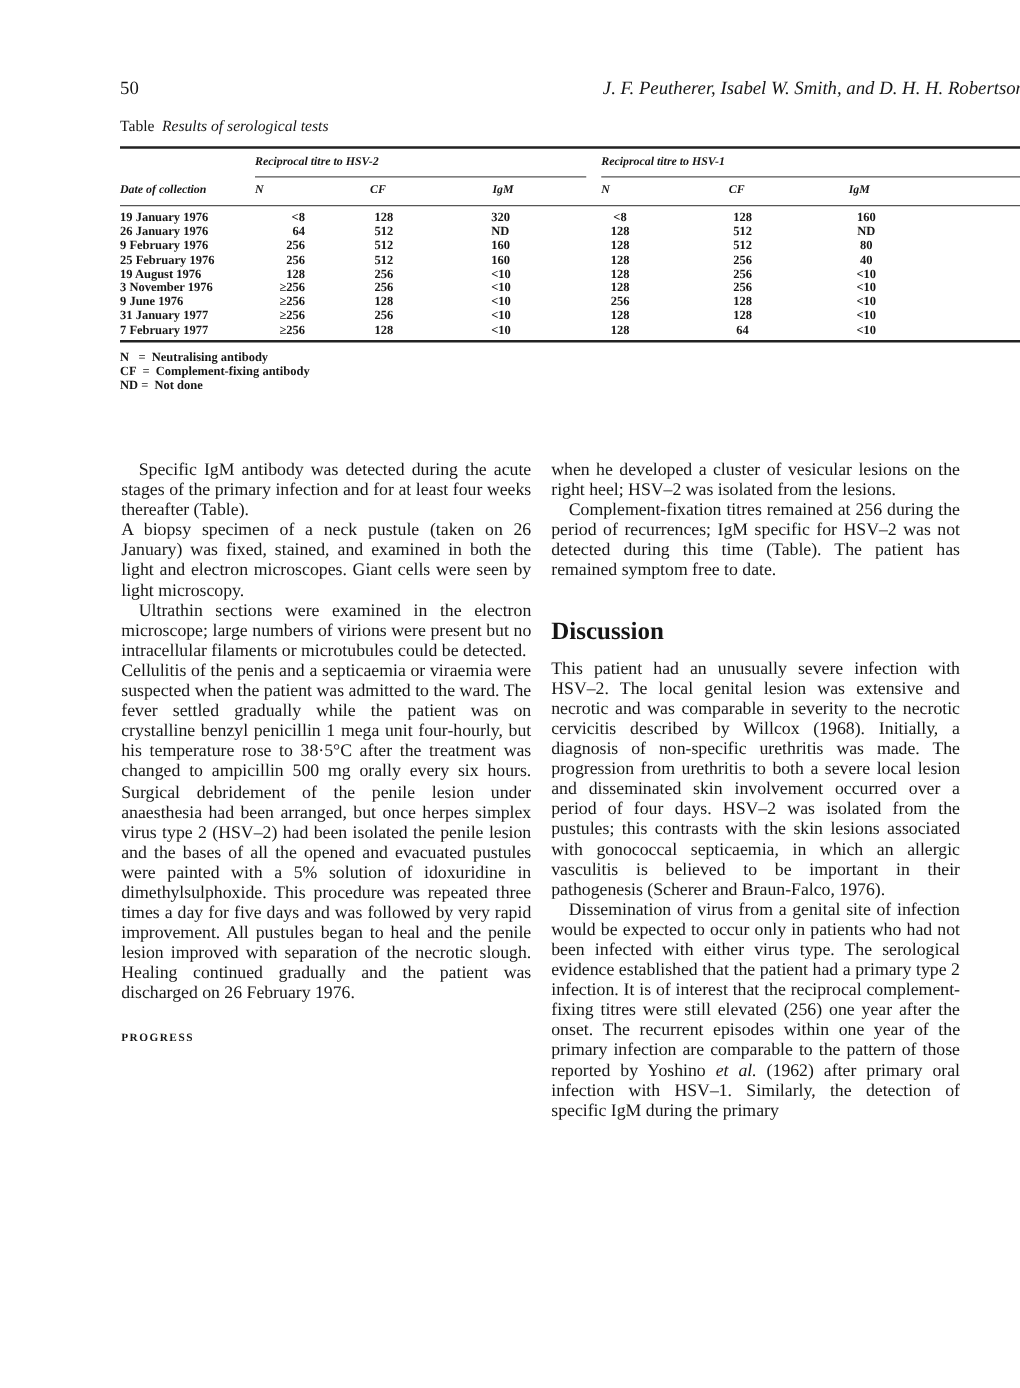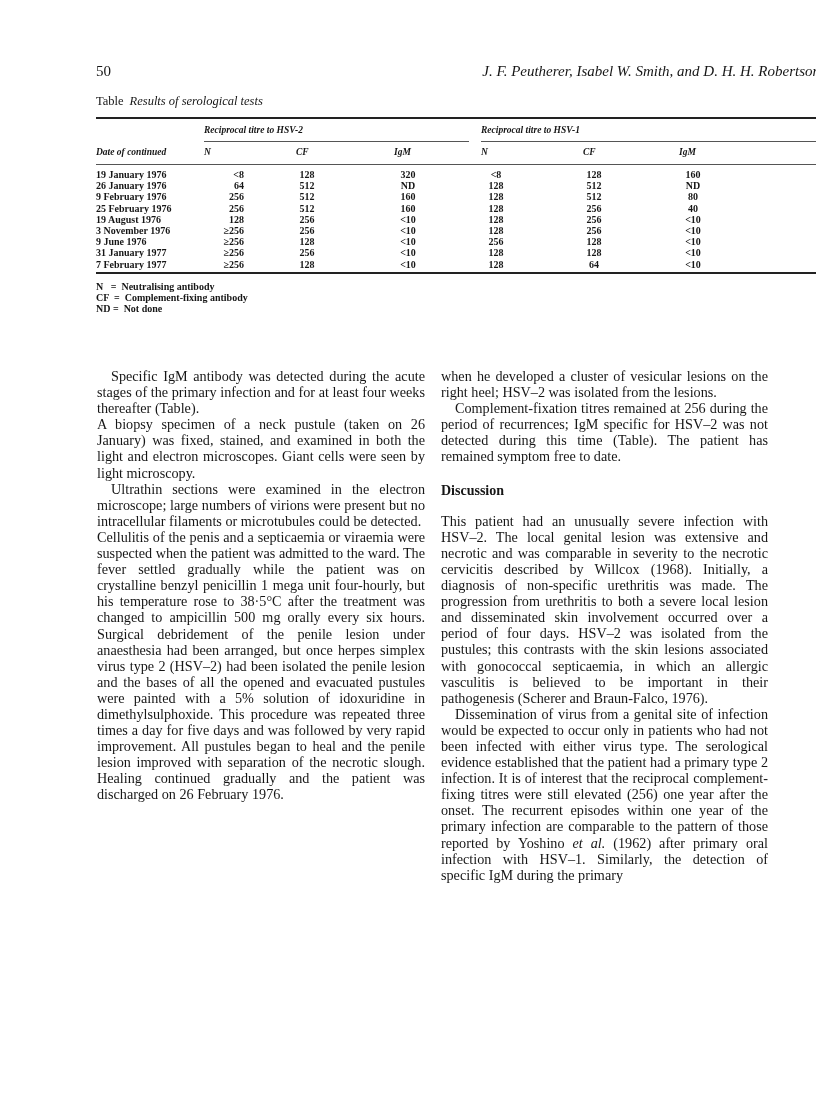--- a/index.html
+++ b/index.html
@@ -15,55 +15,55 @@
     .tbl { position: absolute; left: 96px; top: 117px; width: 725px; font-size: 10.5px; }
     .rule-thick { position: absolute; left: 0; width: 725px; height: 2px; background: #222; }
     .rule-thin { position: absolute; height: 1px; background: #555; }
     .th-group { position: absolute; top: 8px; font-style: italic; font-weight: bold; font-size: 9.5px; text-align: center; }
     .th-col { position: absolute; top: 30px; font-style: italic; font-weight: bold; font-size: 9.5px; }
     .row { position: absolute; left: 0; width: 725px; height: 11px; font-weight: bold; font-size: 10px; line-height: 11px; }
     .row span { position: absolute; top: 0; }
     .c-date { left: 0; }
     .c-n2 { left: 108px; width: 40px; text-align: right; }
     .c-cf2 { left: 196px; width: 30px; text-align: center; }
-    .c-igm2 { left: 297px; width: 30px; text-align: center; }
+    .c-igm2 { left: 297px; width: 30px; }
     .c-n1 { left: 385px; width: 30px; text-align: center; }
     .c-cf1 { left: 483px; width: 30px; text-align: center; }
     .c-igm1 { left: 582px; width: 30px; text-align: center; }
 
     .legend { position: absolute; left: 96px; top: 281px; font-size: 10px; font-weight: bold; line-height: 11px; }
     .legend div { white-space: pre; }
 
     .col { position: absolute; top: 368px; width: 328px; font-size: 14.2px; line-height: 16.1px; }
     .col-left { left: 97px; }
     .col-right { left: 441px; width: 327px; }
     .col p { margin: 0; text-align: justify; hyphens: manual; }
     .col p.indent { text-indent: 14px; }
     .col .sub-italic { font-style: italic; margin-top: 16px; }
     .col .small-caps { font-variant: small-caps; letter-spacing: 1.2px; font-size: 13px; font-weight: bold; text-transform: lowercase; }
     .col .sc-head { margin-top: 18px; }
-    .col .disc-head { font-weight: bold; margin-top: 18px; margin-bottom: 14px; font-size: 14px; }
+    .col .disc-head { font-weight: bold; margin-top: 32px; margin-bottom: 14px; font-size: 20px; }
   </style>
 </head>
 <body>
 
 <div class="page-number">50</div>
 <div class="header-inner">J. F. Peutherer, Isabel W. Smith, and D. H. H. Robertson</div>
 
 <div class="table-caption">
   <span>Table</span><span class="cap-title">Results of serological tests</span>
 </div>
 
 <div class="tbl">
   <div class="rule-thick" style="top:0;"></div>
   <div class="th-group" style="left:108px;">Reciprocal titre to HSV-2</div>
   <div class="th-group" style="left:385px;">Reciprocal titre to HSV-1</div>
   <div class="rule-thin" style="top:24px; left:108px; width:265px;"></div>
   <div class="rule-thin" style="top:24px; left:385px; width:340px;"></div>
-  <div class="th-col" style="left:0;">Date of continued</div>
+  <div class="th-col" style="left:0;">Date of collection</div>
   <div class="th-col" style="left:108px;">N</div>
   <div class="th-col" style="left:200px;">CF</div>
   <div class="th-col" style="left:298px;">IgM</div>
   <div class="th-col" style="left:385px;">N</div>
   <div class="th-col" style="left:487px;">CF</div>
   <div class="th-col" style="left:583px;">IgM</div>
   <div class="rule-thin" style="top:47px; left:0; width:725px;"></div>
 
   <div id="rows-container">
       <div class="row" style="top: 52px;">
@@ -156,20 +156,21 @@
   <div>N   =  Neutralising antibody</div>
   <div>CF  =  Complement-fixing antibody</div>
   <div>ND =  Not done</div>
 </div>
 
 <div class="col col-left">
   <p class="indent">Specific IgM antibody was detected during the acute stages of the primary infection and for at least four weeks thereafter (Table).</p>
   <p>A biopsy specimen of a neck pustule (taken on 26 January) was fixed, stained, and examined in both the light and electron microscopes. Giant cells were seen by light microscopy.</p>
   <p class="indent">Ultrathin sections were examined in the electron microscope; large numbers of virions were present but no intracellular filaments or microtubules could be detected.</p>
   <p>Cellulitis of the penis and a septicaemia or viraemia were suspected when the patient was admitted to the ward. The fever settled gradually while the patient was on crystalline benzyl penicillin 1 mega unit four-hourly, but his temperature rose to 38·5°C after the treatment was changed to ampicillin 500 mg orally every six hours. Surgical debridement of the penile lesion under anaesthesia had been arranged, but once herpes simplex virus type 2 (HSV–2) had been isolated the penile lesion and the bases of all the opened and evacuated pustules were painted with a 5% solution of idoxuridine in dimethylsulphoxide. This procedure was repeated three times a day for five days and was followed by very rapid improvement. All pustules began to heal and the penile lesion improved with separation of the necrotic slough. Healing continued gradually and the patient was discharged on 26 February 1976.</p>
+  <p class="sc-head"><span class="small-caps">Progress</span></p>
 </div>
 
 <div class="col col-right">
   <p>when he developed a cluster of vesicular lesions on the right heel; HSV–2 was isolated from the lesions.</p>
   <p class="indent">Complement-fixation titres remained at 256 during the period of recurrences; IgM specific for HSV–2 was not detected during this time (Table). The patient has remained symptom free to date.</p>
   <p class="disc-head">Discussion</p>
   <p>This patient had an unusually severe infection with HSV–2. The local genital lesion was extensive and necrotic and was comparable in severity to the necrotic cervicitis described by Willcox (1968). Initially, a diagnosis of non-specific urethritis was made. The progression from urethritis to both a severe local lesion and disseminated skin involvement occurred over a period of four days. HSV–2 was isolated from the pustules; this contrasts with the skin lesions associated with gonococcal septicaemia, in which an allergic vasculitis is believed to be important in their pathogenesis (Scherer and Braun-Falco, 1976).</p>
   <p class="indent"><span>Dissemination of virus from a genital site of infection would be expected to occur only in patients who had not been infected with either virus type. The serological evidence established that the patient had a primary type 2 infection. It is of interest that the reciprocal complement-fixing titres were still elevated (256) one year after the onset. The recurrent episodes within one year of the primary infection are comparable to the pattern of those reported by Yoshino </span><i>et al.</i><span> (1962) after primary oral infection with HSV–1. Similarly, the detection of specific IgM during the primary</span></p>
 </div>
 

